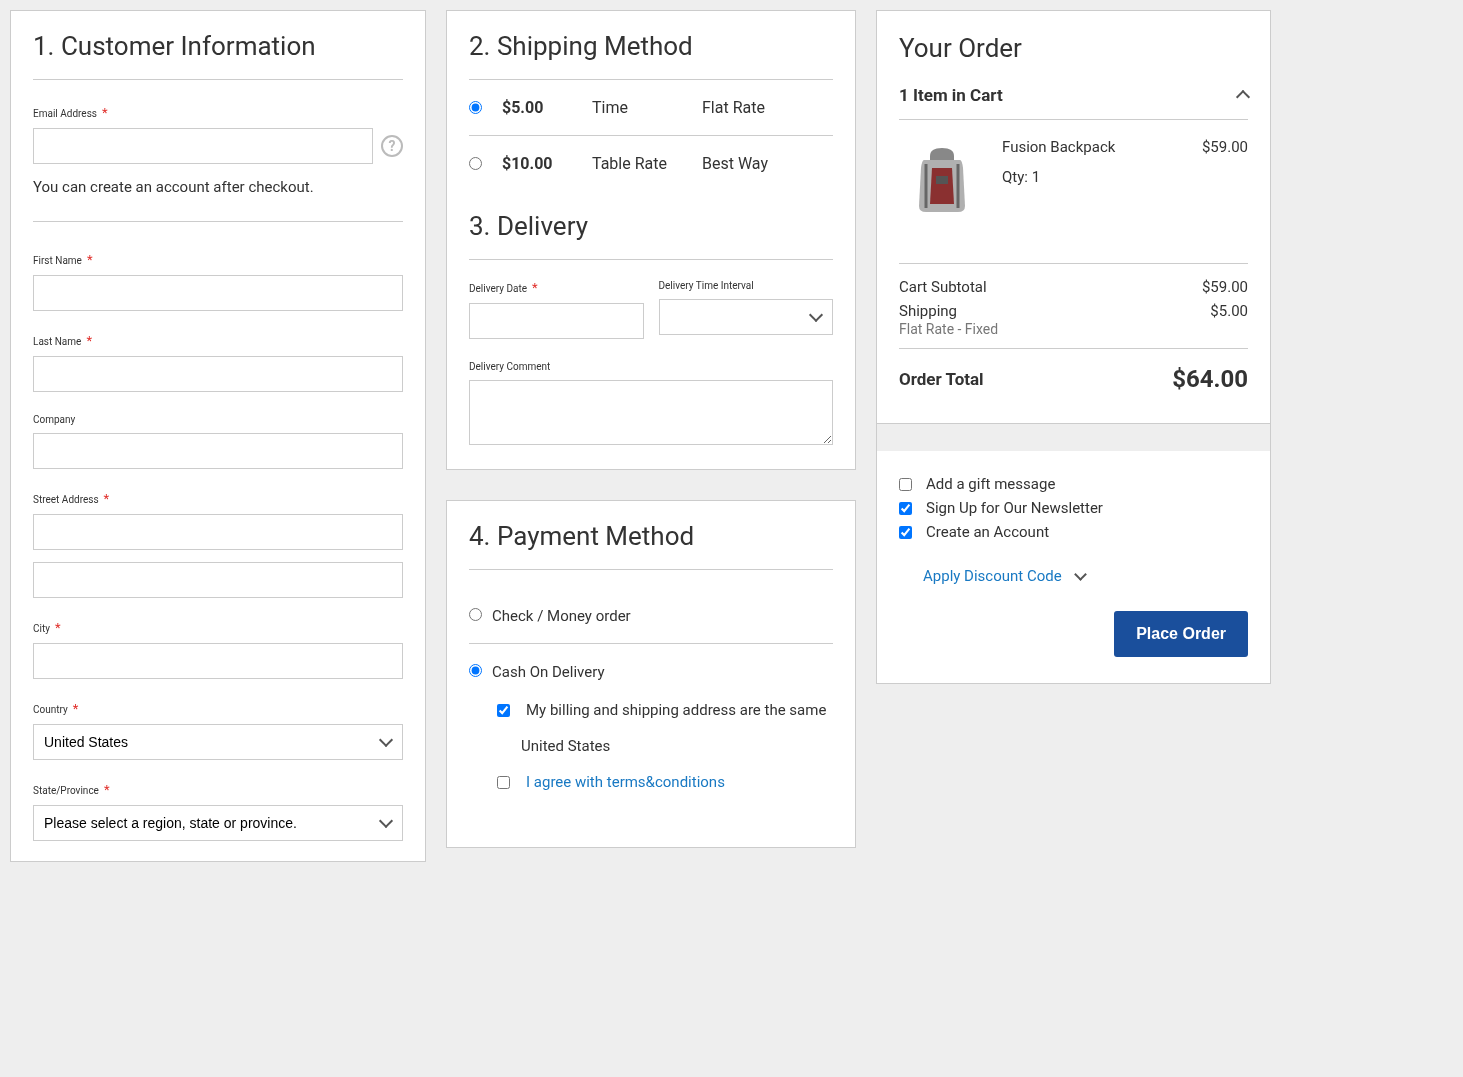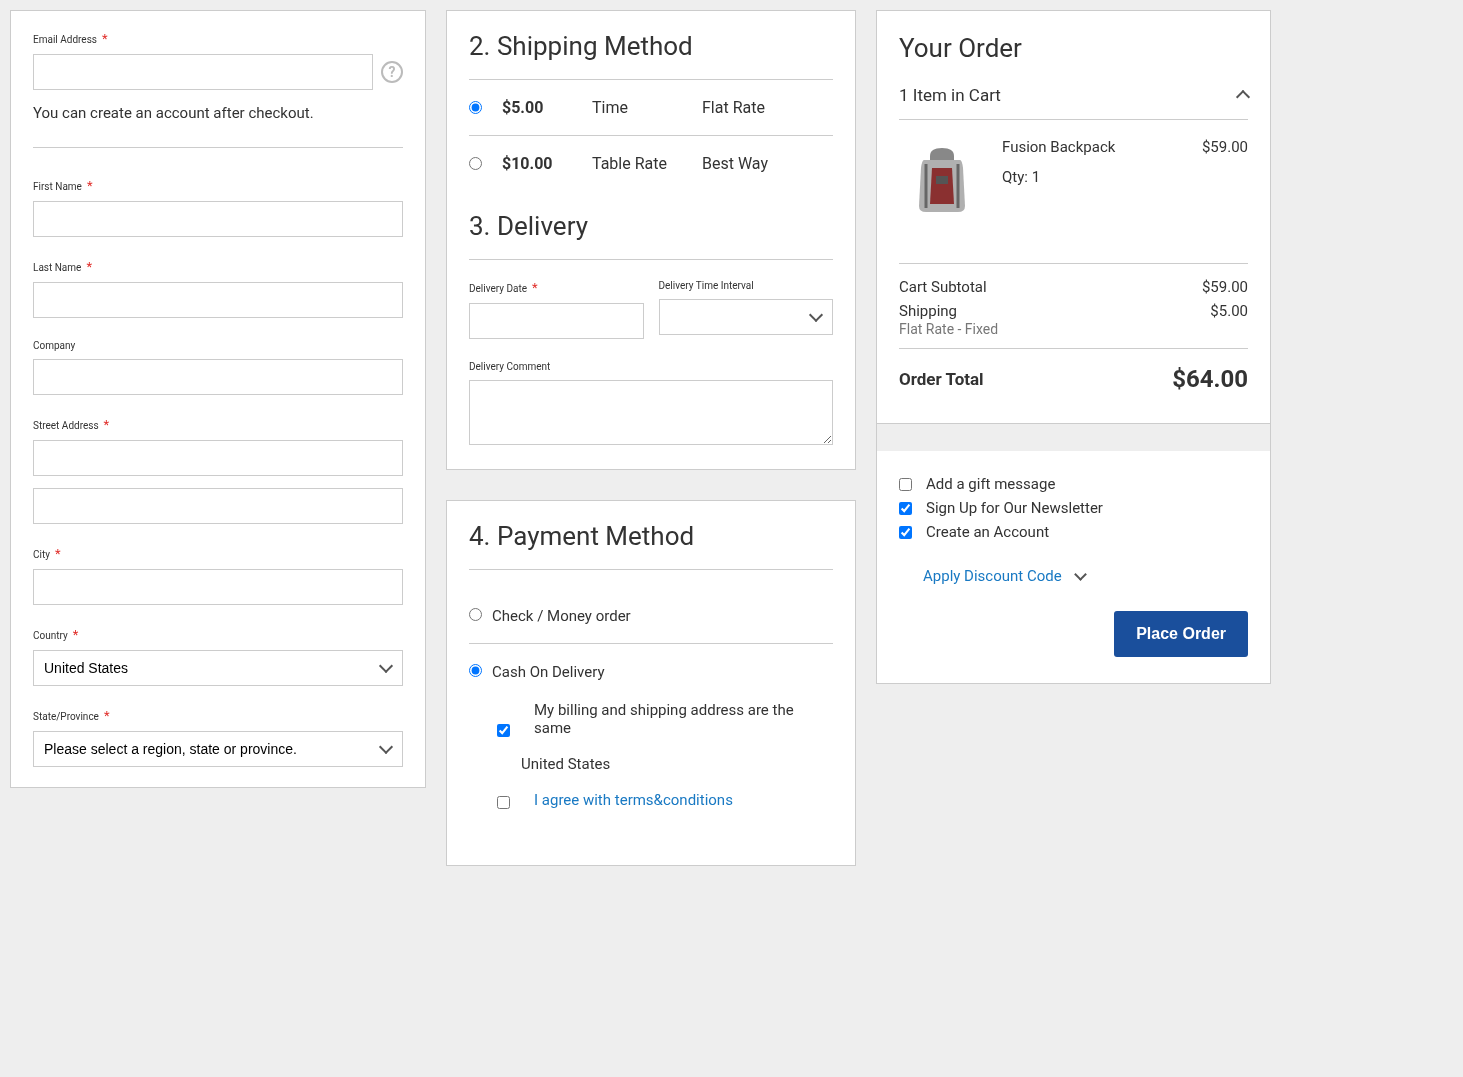--- a/index.html
+++ b/index.html
@@ -105,35 +105,36 @@
     }
     .flex2 { display: flex; gap: 15px; }
     .flex2 .field { flex: 1; }
 
     
     .pay-option { border-bottom: 1px solid #ccc; padding: 18px 0; }
     .pay-option:last-of-type { border-bottom: none; }
     .pay-option label { font-size: 15px; }
     .pay-option input[type=radio] { margin-right: 10px; }
     .pay-sub { margin-left: 28px; margin-top: 20px; }
-    .pay-sub .row { display:flex; align-items: flex-end; gap: 24px; margin-bottom: 18px; font-size: 15px;}
+    .pay-sub .row { display:flex; align-items: center; gap: 16px; margin-bottom: 18px; font-size: 15px;}
     .pay-sub .sub-country { margin-left: 24px; margin-bottom: 18px; font-size: 15px; }
     .link { color: #1979c3; cursor: pointer; font-size: 15px; }
 
     
     .order-card {
       background: #fff;
       border: 1px solid #cccccc;
       padding: 22px 22px 26px;
     }
     .order-title { font-size: 26px; font-weight: 400; color: #333; margin-bottom: 22px; }
     .cart-header {
       display: flex; justify-content: space-between; align-items: center;
       border-bottom: 1px solid #ccc; padding-bottom: 14px; margin-bottom: 18px;
       cursor: pointer;
+      font-weight: bold;
     }
     .cart-header span { font-size: 17px; color: #333; }
     .chev-up {
       width: 10px; height: 10px;
       border-left: 2px solid #555;
       border-top: 2px solid #555;
       transform: rotate(45deg);
       margin-top: 4px;
     }
     .item-row { display: flex; gap: 18px; margin-bottom: 40px; }
@@ -196,20 +197,21 @@
       padding-top: 24px;
     }
   </style>
 </head>
 <body>
 
 <div class="container">
 
   <div class="col-left">
     <div class="card">
+      <h2>1. Customer Information</h2>
 
       <div class="field">
         <label class="req">Email Address</label>
         <div class="email-row">
           <input class="input" type="text" value="" style="">
           <div class="qmark">?</div>
         </div>
         <div class="note">You can create an account after checkout.</div>
       </div>
 

